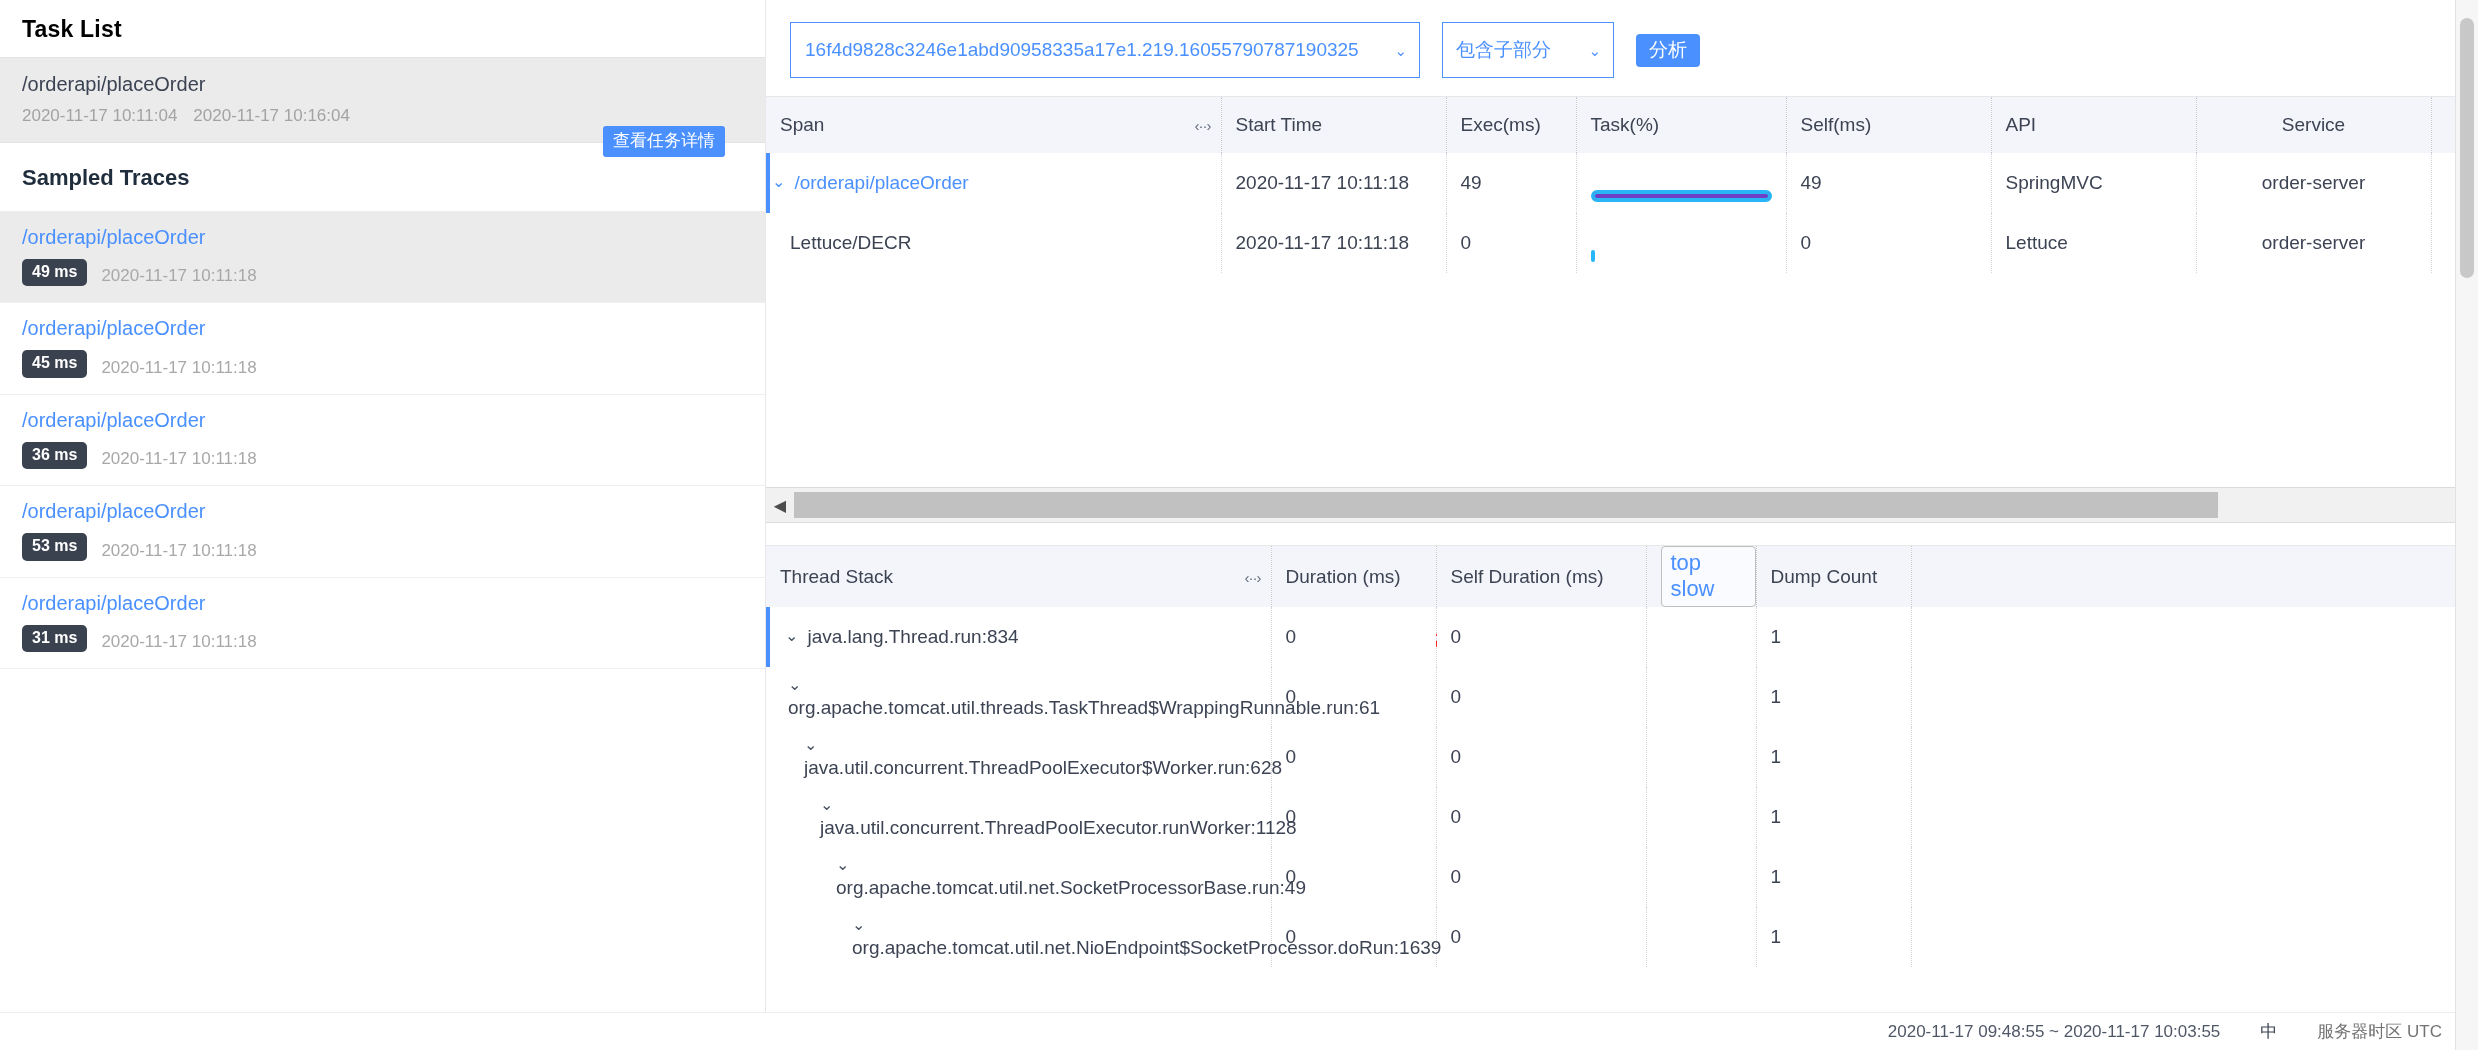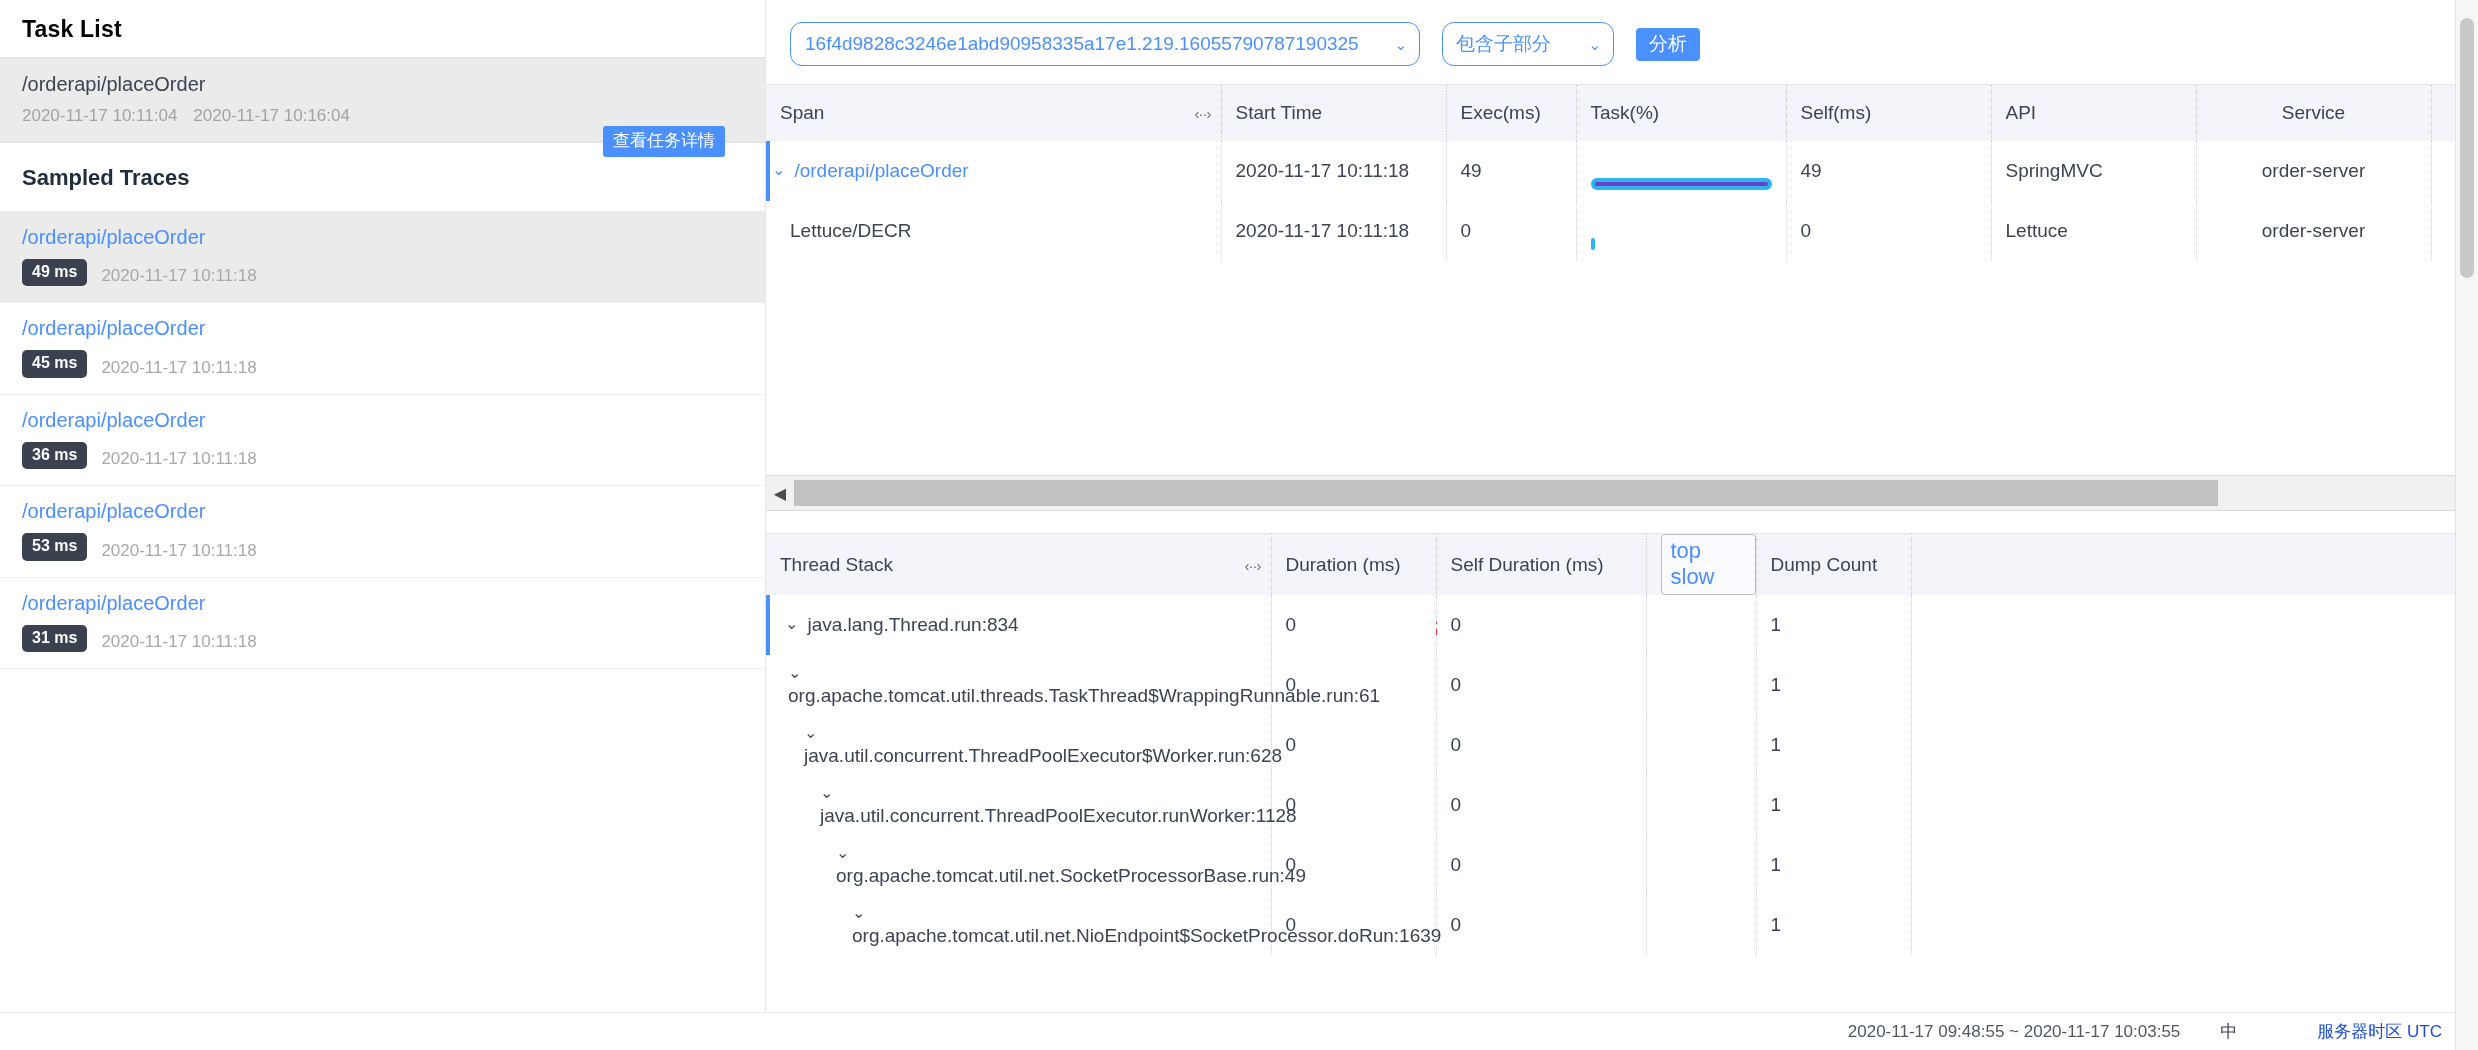--- a/index.html
+++ b/index.html
@@ -110,23 +110,23 @@
   }
   .toolbar {
     display: flex;
     align-items: center;
     gap: 22px;
     padding: 22px 0 18px 24px;
   }
   .sel-box {
     display: flex; align-items: center; justify-content: space-between;
     border: 1px solid #4a90ff;
-    border-radius: 12px;
-    background: #ffffff;
-    height: 44px;
+    border-radius: 0;
+    background: #ffffff;
+    height: 56px;
     padding: 0 12px 0 14px;
     color: #4a90ff;
     font-size: 19px;
     cursor: pointer;
     white-space: nowrap;
   }
   .sel-trace { width: 630px; }
   .sel-sub { width: 172px; padding-left: 13px; }
   .chev { margin-left: 12px; font-size: 15px; line-height: 1; }
   .analyze-btn {
@@ -235,21 +235,21 @@
     width: 2478px; height: 38px;
     background: #ffffff;
     border-top: 1px solid #ececec;
     display: flex; align-items: center; justify-content: flex-end;
     padding-right: 36px;
     font-size: 17px; color: #4f5766;
     gap: 40px;
   }
   .sb-range { color: #4f5766; }
   .sb-lang { color: #3c4353; }
-  .sb-tz { color: #1d4ed8; margin-left: 40px; }
+  .sb-tz { color: #737373; }
 
   
   .page-scroll {
     position: absolute; right: 0; top: 0; width: 23px; height: 1050px;
     background: #f6f6f6; border-left: 1px solid #e2e2e2;
   }
   .page-scroll .thumb {
     position: absolute; left: 4px; top: 18px; width: 14px; height: 260px;
     background: #c8c8c8; border-radius: 7px;
   }

